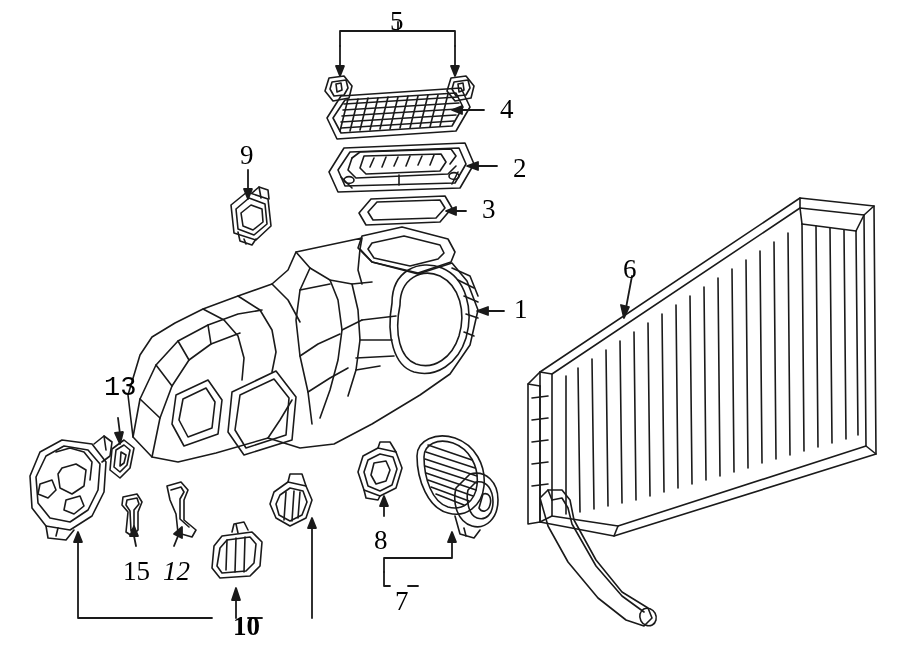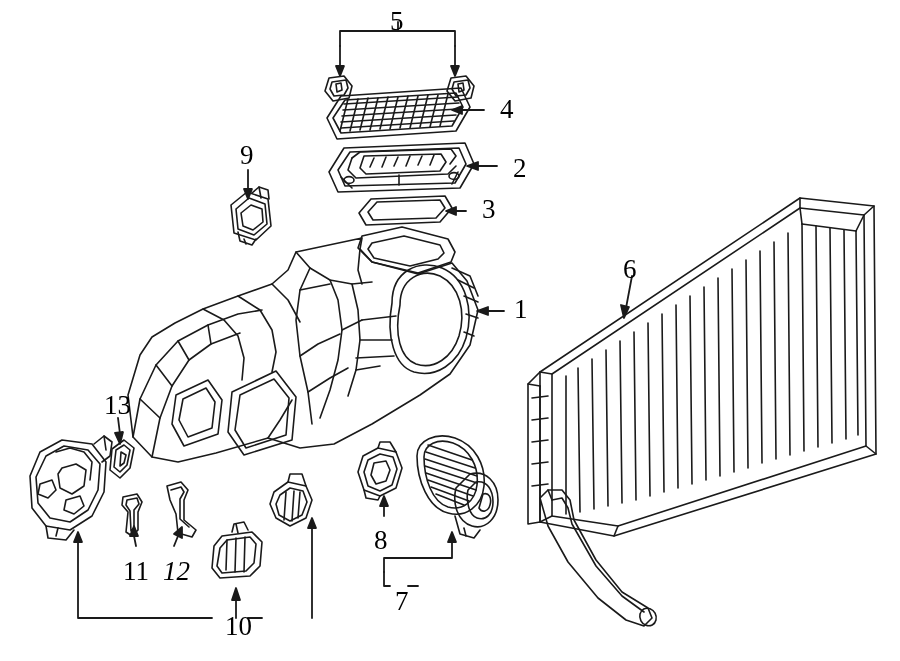--- a/index.html
+++ b/index.html
@@ -353,18 +353,18 @@
 
   <div class="callout-label" style="left:514px; top:296px;">1</div>
   <div class="callout-label" style="left:513px; top:155px;">2</div>
   <div class="callout-label" style="left:482px; top:196px;">3</div>
   <div class="callout-label" style="left:500px; top:96px;">4</div>
   <div class="callout-label" style="left:390px; top:8px;">5</div>
   <div class="callout-label" style="left:623px; top:256px;">6</div>
   <div class="callout-label" style="left:395px; top:588px;">7</div>
   <div class="callout-label" style="left:374px; top:527px;">8</div>
   <div class="callout-label" style="left:240px; top:142px;">9</div>
-  <div class="callout-label" style="left:225px; top:613px;">10</div>
-  <div class="callout-label" style="left:123px; top:558px;">11</div>
+  <div class="callout-label" style="left:233px; top:613px;font-weight:bold;">10</div>
+  <div class="callout-label" style="left:123px; top:558px;">15</div>
   <div class="callout-label" style="left:163px; top:558px;font-style:italic;">12</div>
-  <div class="callout-label" style="left:104px; top:392px;">13</div>
+  <div class="callout-label" style="left:104px; top:375px;font-family:Liberation Mono, monospace;">13</div>
 
 </div>
 
 </body></html>

